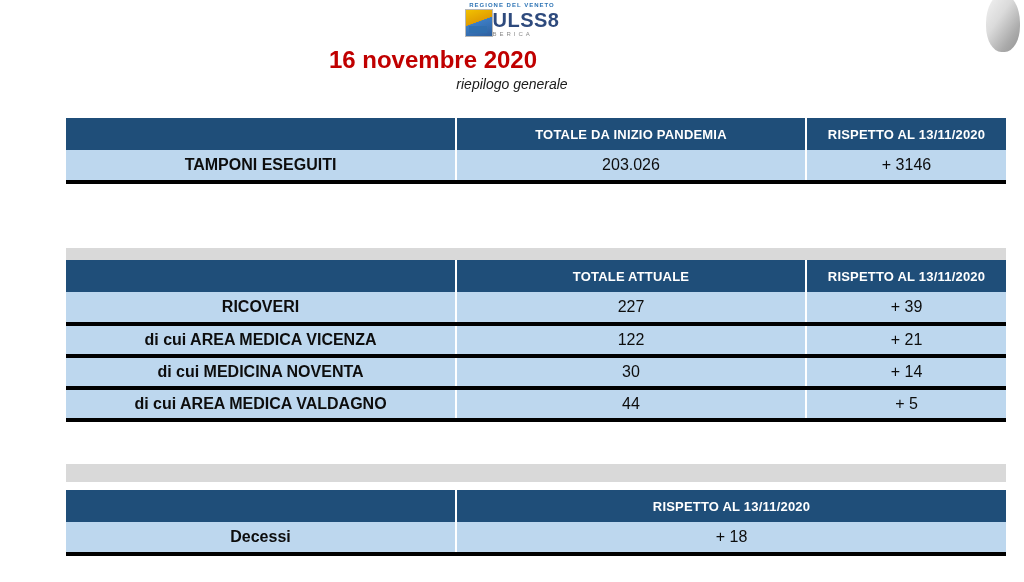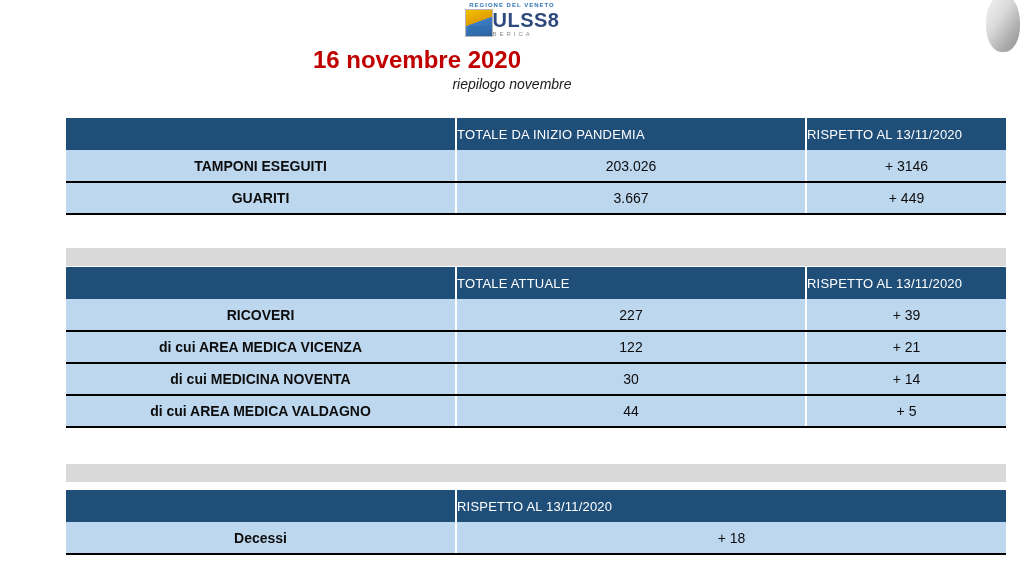--- a/index.html
+++ b/index.html
@@ -68,21 +68,21 @@
   }
   .logo-sub {
     font-size: 6px;
     letter-spacing: 3px;
     color: #8a8a8a;
     margin-top: 1px;
   }
   .slide-date {
     position: absolute;
     top: 46px;
-    left: 1px;
+    left: 17px;
     width: 832px;
     text-align: center;
     color: #c00000;
     font-size: 24px;
     font-weight: bold;
   }
   .slide-subtitle {
     position: absolute;
     top: 76px;
     left: 0;
@@ -111,51 +111,51 @@
     font-size: 13px;
   }
   .tbl td, .tbl th {
     padding: 0;
     margin: 0;
   }
   .tbl tr { height: 32px; }
   .hdr td {
     background: #1f4e79;
     color: #ffffff;
-    font-weight: normal;
-    text-align: left;
+    font-weight: bold;
+    text-align: center;
     font-size: 13px;
     letter-spacing: .2px;
     border-right: 2px solid #ffffff;
   }
   .hdr td:last-child { border-right: none; }
   .row td {
     background: #bdd7ee;
     color: #0d0d0d;
     text-align: center;
     font-weight: bold;
-    font-size: 14px;
-    border-bottom: 2px solid #000000;
+    font-size: 16px;
+    border-bottom: 4px solid #000000;
     border-right: 2px solid #ffffff;
   }
   .row td:last-child { border-right: none; }
   .row td.val { font-weight: normal; margin-top: 42px; }
   .row td.delta { font-weight: normal; }
   .delta-red { color: #c00000; }
   .delta-green { color: #375623; }
   .delta-dark { color: #1f3864; }
   
   .sep {
     position: absolute;
     background: #d9d9d9;
     height: 18px;
   }
   
   #table-totals { left: 66px; top: 118px; width: 940px; }
-  #table-current { left: 66px; top: 267px; width: 940px; }
+  #table-current { left: 66px; top: 260px; width: 940px; }
   #table-deaths  { left: 66px; top: 490px; width: 940px; }
   .col-a { width: 390px; }
   .col-b { width: 350px; }
   .col-c { width: 200px; }
   .col-deaths-a { width: 390px; }
   .col-deaths-b { width: 550px; }
 </style>
 </head>
 <body>
 
@@ -168,44 +168,39 @@
     <div class="logo-row">
       <span class="logo-mark"></span>
       <span class="logo-text">
         <span class="logo-name">ULSS8</span>
         <span class="logo-sub" style="display:block">BERICA</span>
       </span>
     </div>
   </div>
 
   <div class="slide-date">16 novembre 2020</div>
-  <div class="slide-subtitle">riepilogo novembre</div>
+  <div class="slide-subtitle">riepilogo generale</div>
 
   <table class="tbl" id="table-totals">
     <colgroup>
         <col class="col-a">
         <col class="col-b">
         <col class="col-c">
       </colgroup>
     <tbody>
       <tr class="hdr">
         <td></td>
         <td>TOTALE DA INIZIO PANDEMIA</td>
         <td>RISPETTO AL 13/11/2020</td>
       </tr>
       <tr class="row">
         <td>TAMPONI ESEGUITI</td>
         <td class="val">203.026</td>
         <td class="delta delta-green">+ 3146</td>
       </tr>
-      <tr class="row">
-        <td>GUARITI</td>
-        <td class="val">3.667</td>
-        <td class="delta delta-green">+ 449</td>
-      </tr>
     </tbody>
   </table>
 
   <div class="sep" style="left:66px; top:248px; width:940px;"></div>
 
   <table class="tbl" id="table-current">
     <colgroup>
         <col class="col-a">
         <col class="col-b">
         <col class="col-c">

